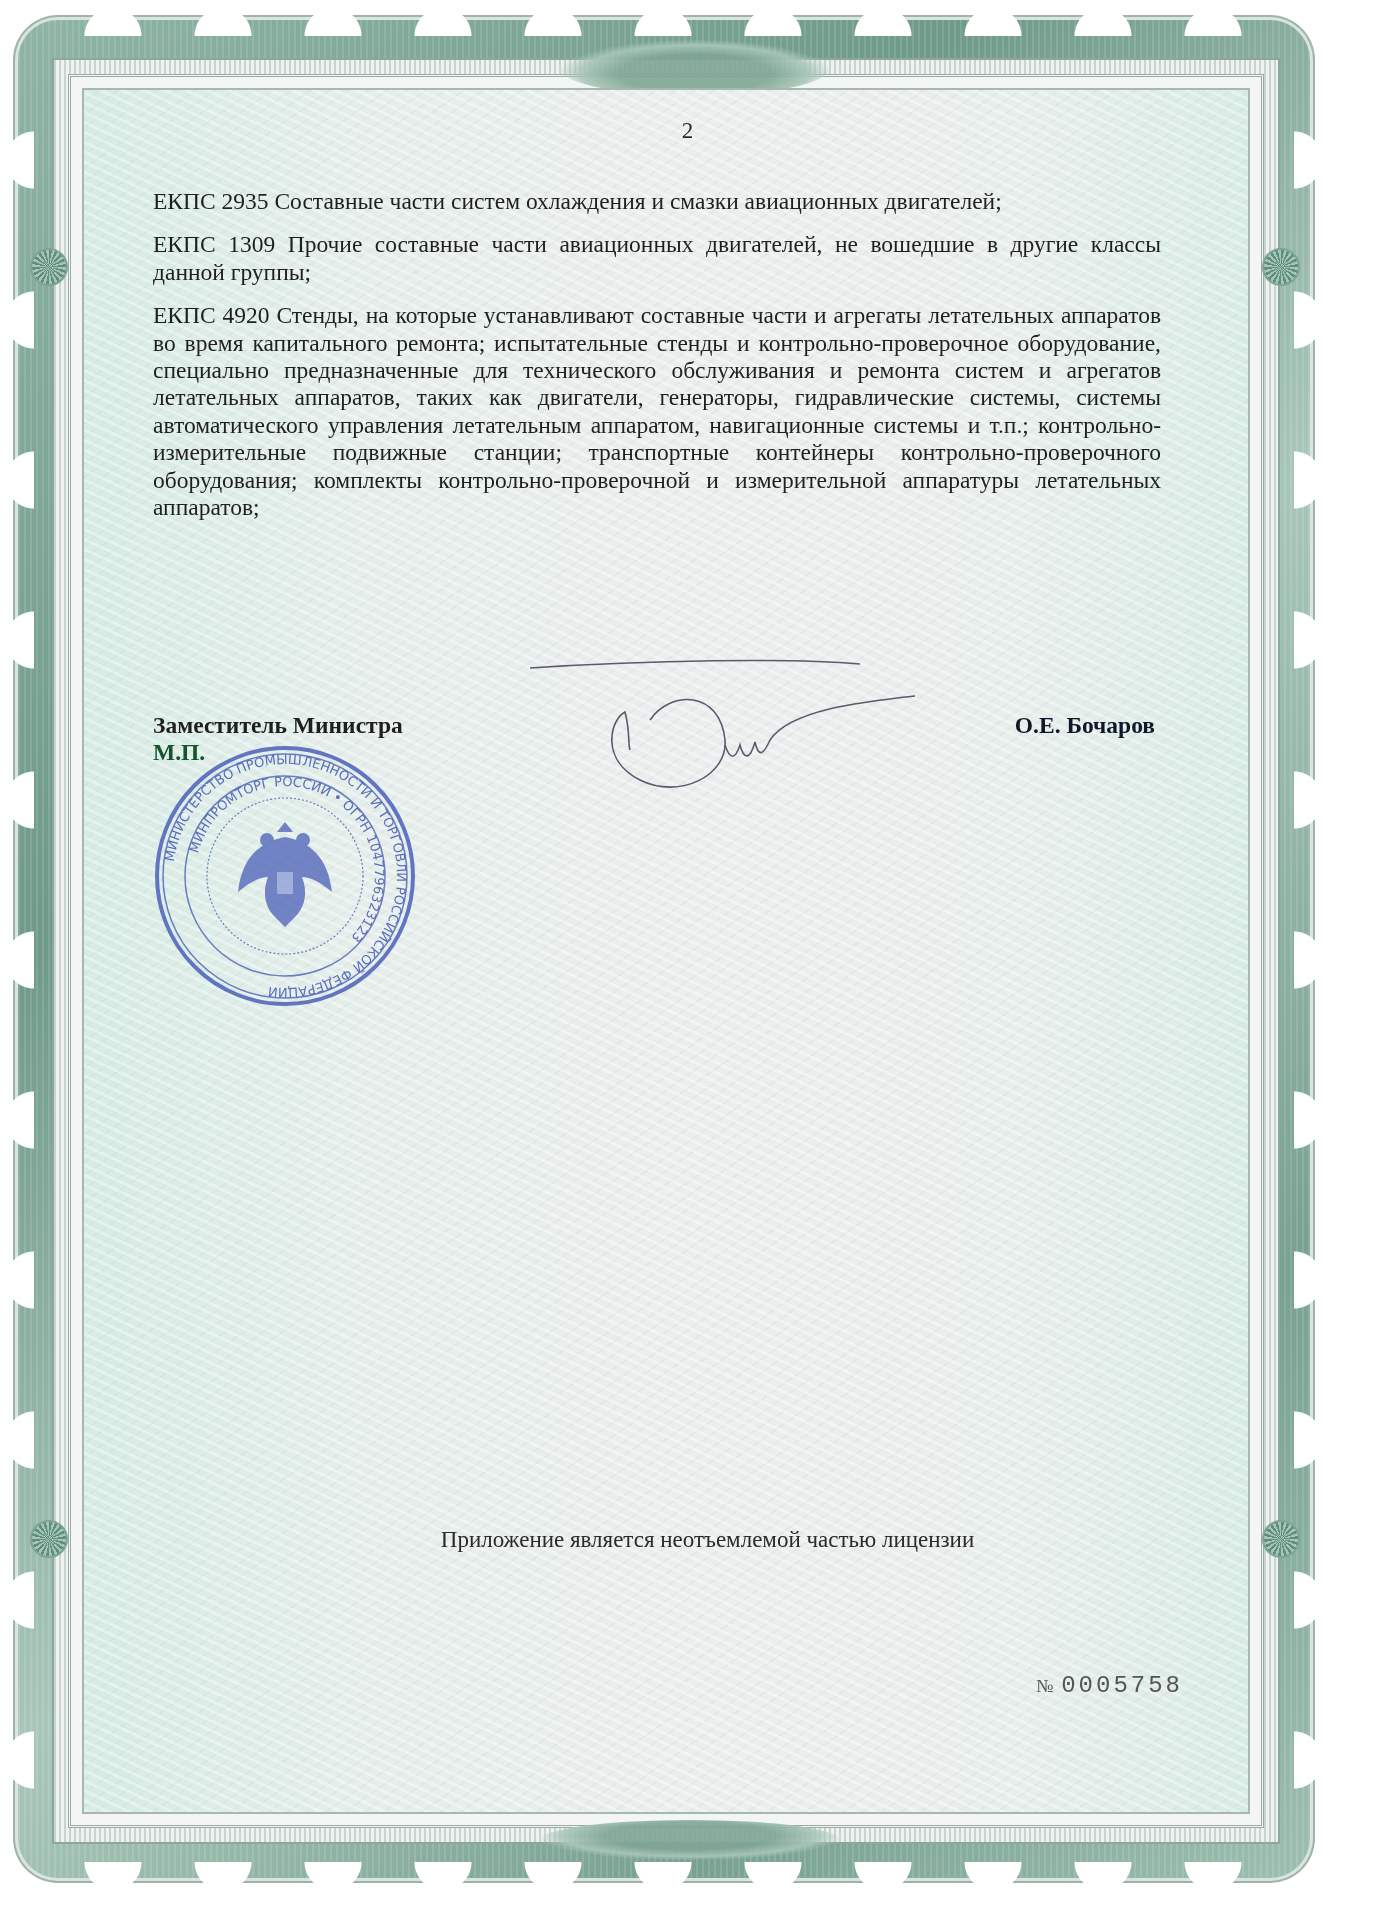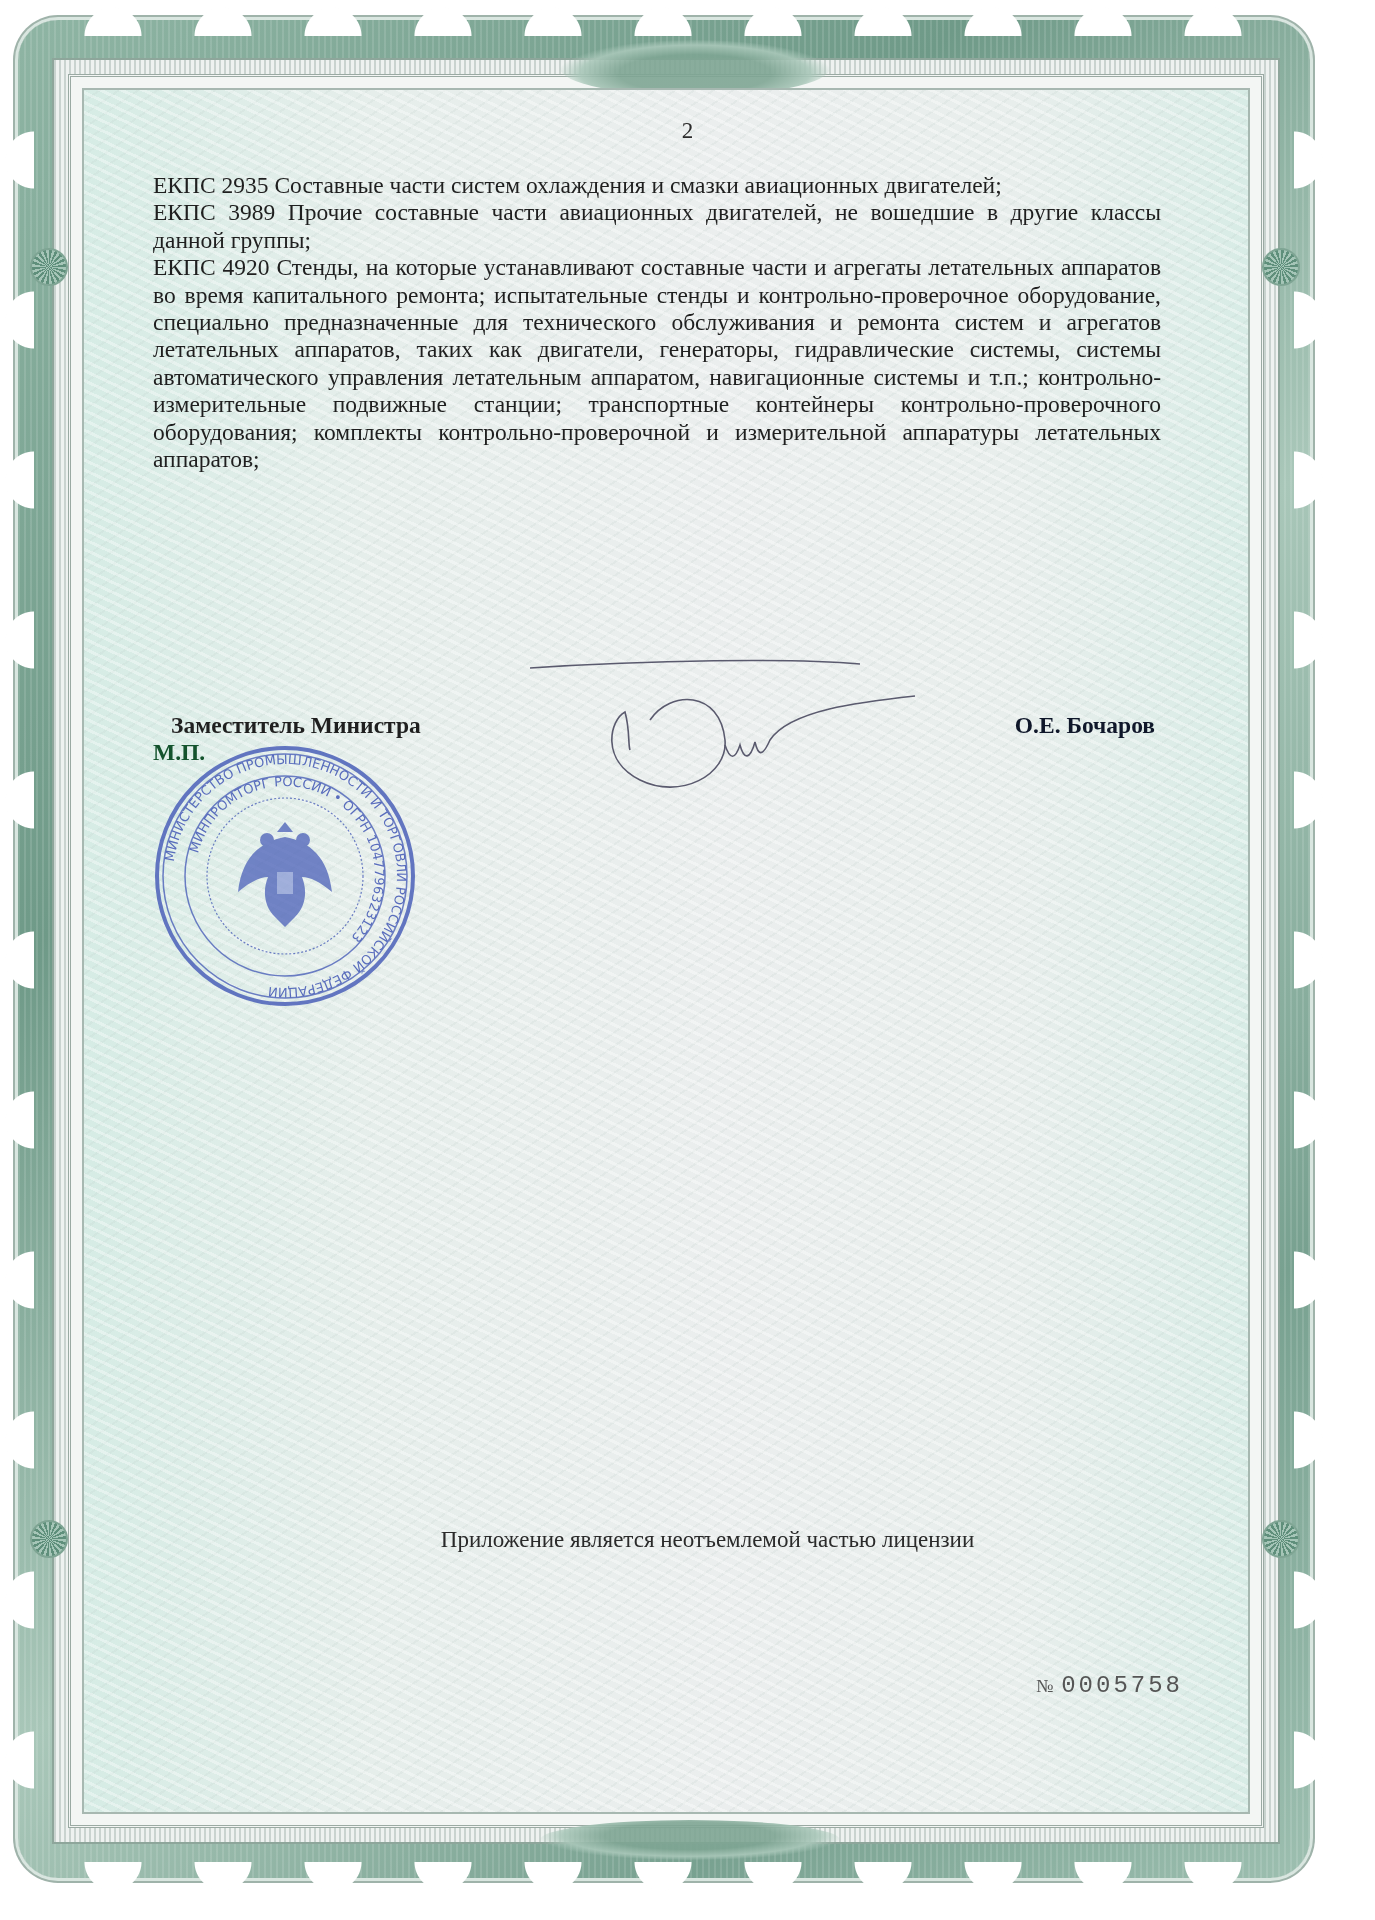--- a/index.html
+++ b/index.html
@@ -70,24 +70,24 @@
 
   
   .page-number {
     position:absolute; left:0; width:1375px; top:118px; text-align:center;
     font-size:23px; color:#2b2b2b;
   }
   .body-text {
     position:absolute; left:153px; top:172px; width:1008px;
     font-size:23.5px; line-height:27.4px; color:#1f1f1f;
   }
-  .body-text .entry { display:block; text-align:justify; text-align-last:left; }
+  .body-text .entry { display:block; text-align:justify; text-align-last:left;margin-top:16px; }
   .sig-block { position:absolute; left:153px; top:712px; width:1010px; height:60px; }
   .sig-title {
-    position:absolute; left:0; top:0; font-weight:bold; font-size:23.5px; color:#1f1f1f;margin-left:18px;
+    position:absolute; left:0; top:0; font-weight:bold; font-size:23.5px; color:#1f1f1f;
   }
   .sig-mp {
     position:absolute; left:0; top:27px; font-weight:bold; font-size:23.5px; color:#14532d;
   }
   .sig-name {
     position:absolute; right:8px; top:0; font-weight:bold; font-size:23.5px; color:#0f172a;
   }
   .signature {
     position:absolute; left:530px; top:650px; width:480px; height:160px;
   }
@@ -125,21 +125,21 @@
 <div class="rosette" style="left:1262px;top:248px"></div>
 <div class="rosette" style="left:30px;top:1520px"></div>
 <div class="rosette" style="left:1262px;top:1520px"></div>
 
 <div class="paper"></div>
 
 <div class="page-number">2</div>
 
 <div class="body-text">
   <span class="entry">ЕКПС 2935 Составные части систем охлаждения и смазки авиационных двигателей;</span>
-  <span class="entry">ЕКПС 3989 Прочие составные части авиационных двигателей, не вошедшие в другие классы данной группы;</span>
+  <span class="entry">ЕКПС 1309 Прочие составные части авиационных двигателей, не вошедшие в другие классы данной группы;</span>
   <span class="entry">ЕКПС 4920 Стенды, на которые устанавливают составные части и агрегаты летательных аппаратов во время капитального ремонта; испытательные стенды и контрольно-проверочное оборудование, специально предназначенные для технического обслуживания и ремонта систем и агрегатов летательных аппаратов, таких как двигатели, генераторы, гидравлические системы, системы автоматического управления летательным аппаратом, навигационные системы и т.п.; контрольно-измерительные подвижные станции; транспортные контейнеры контрольно-проверочного оборудования; комплекты контрольно-проверочной и измерительной аппаратуры летательных аппаратов;</span>
 </div>
 
 <svg class="signature" viewBox="0 0 480 160">
   <path d="M0 18 C 120 10, 260 8, 330 14" stroke="#5a5a6e" stroke-width="1.6" fill="none"></path>
   <path d="M120 70 C 140 40, 190 40, 195 90 C 198 125, 150 150, 110 130 C 70 110, 80 70, 95 62 C 100 80, 98 95, 100 100" stroke="#5a5a6e" stroke-width="1.6" fill="none"></path>
   <path d="M195 95 C 200 110, 205 110, 210 95 C 214 110, 220 110, 225 92 C 228 105, 232 108, 240 90 C 260 60, 330 52, 385 46" stroke="#5a5a6e" stroke-width="1.6" fill="none"></path>
 </svg>
 
 <div class="sig-block">

